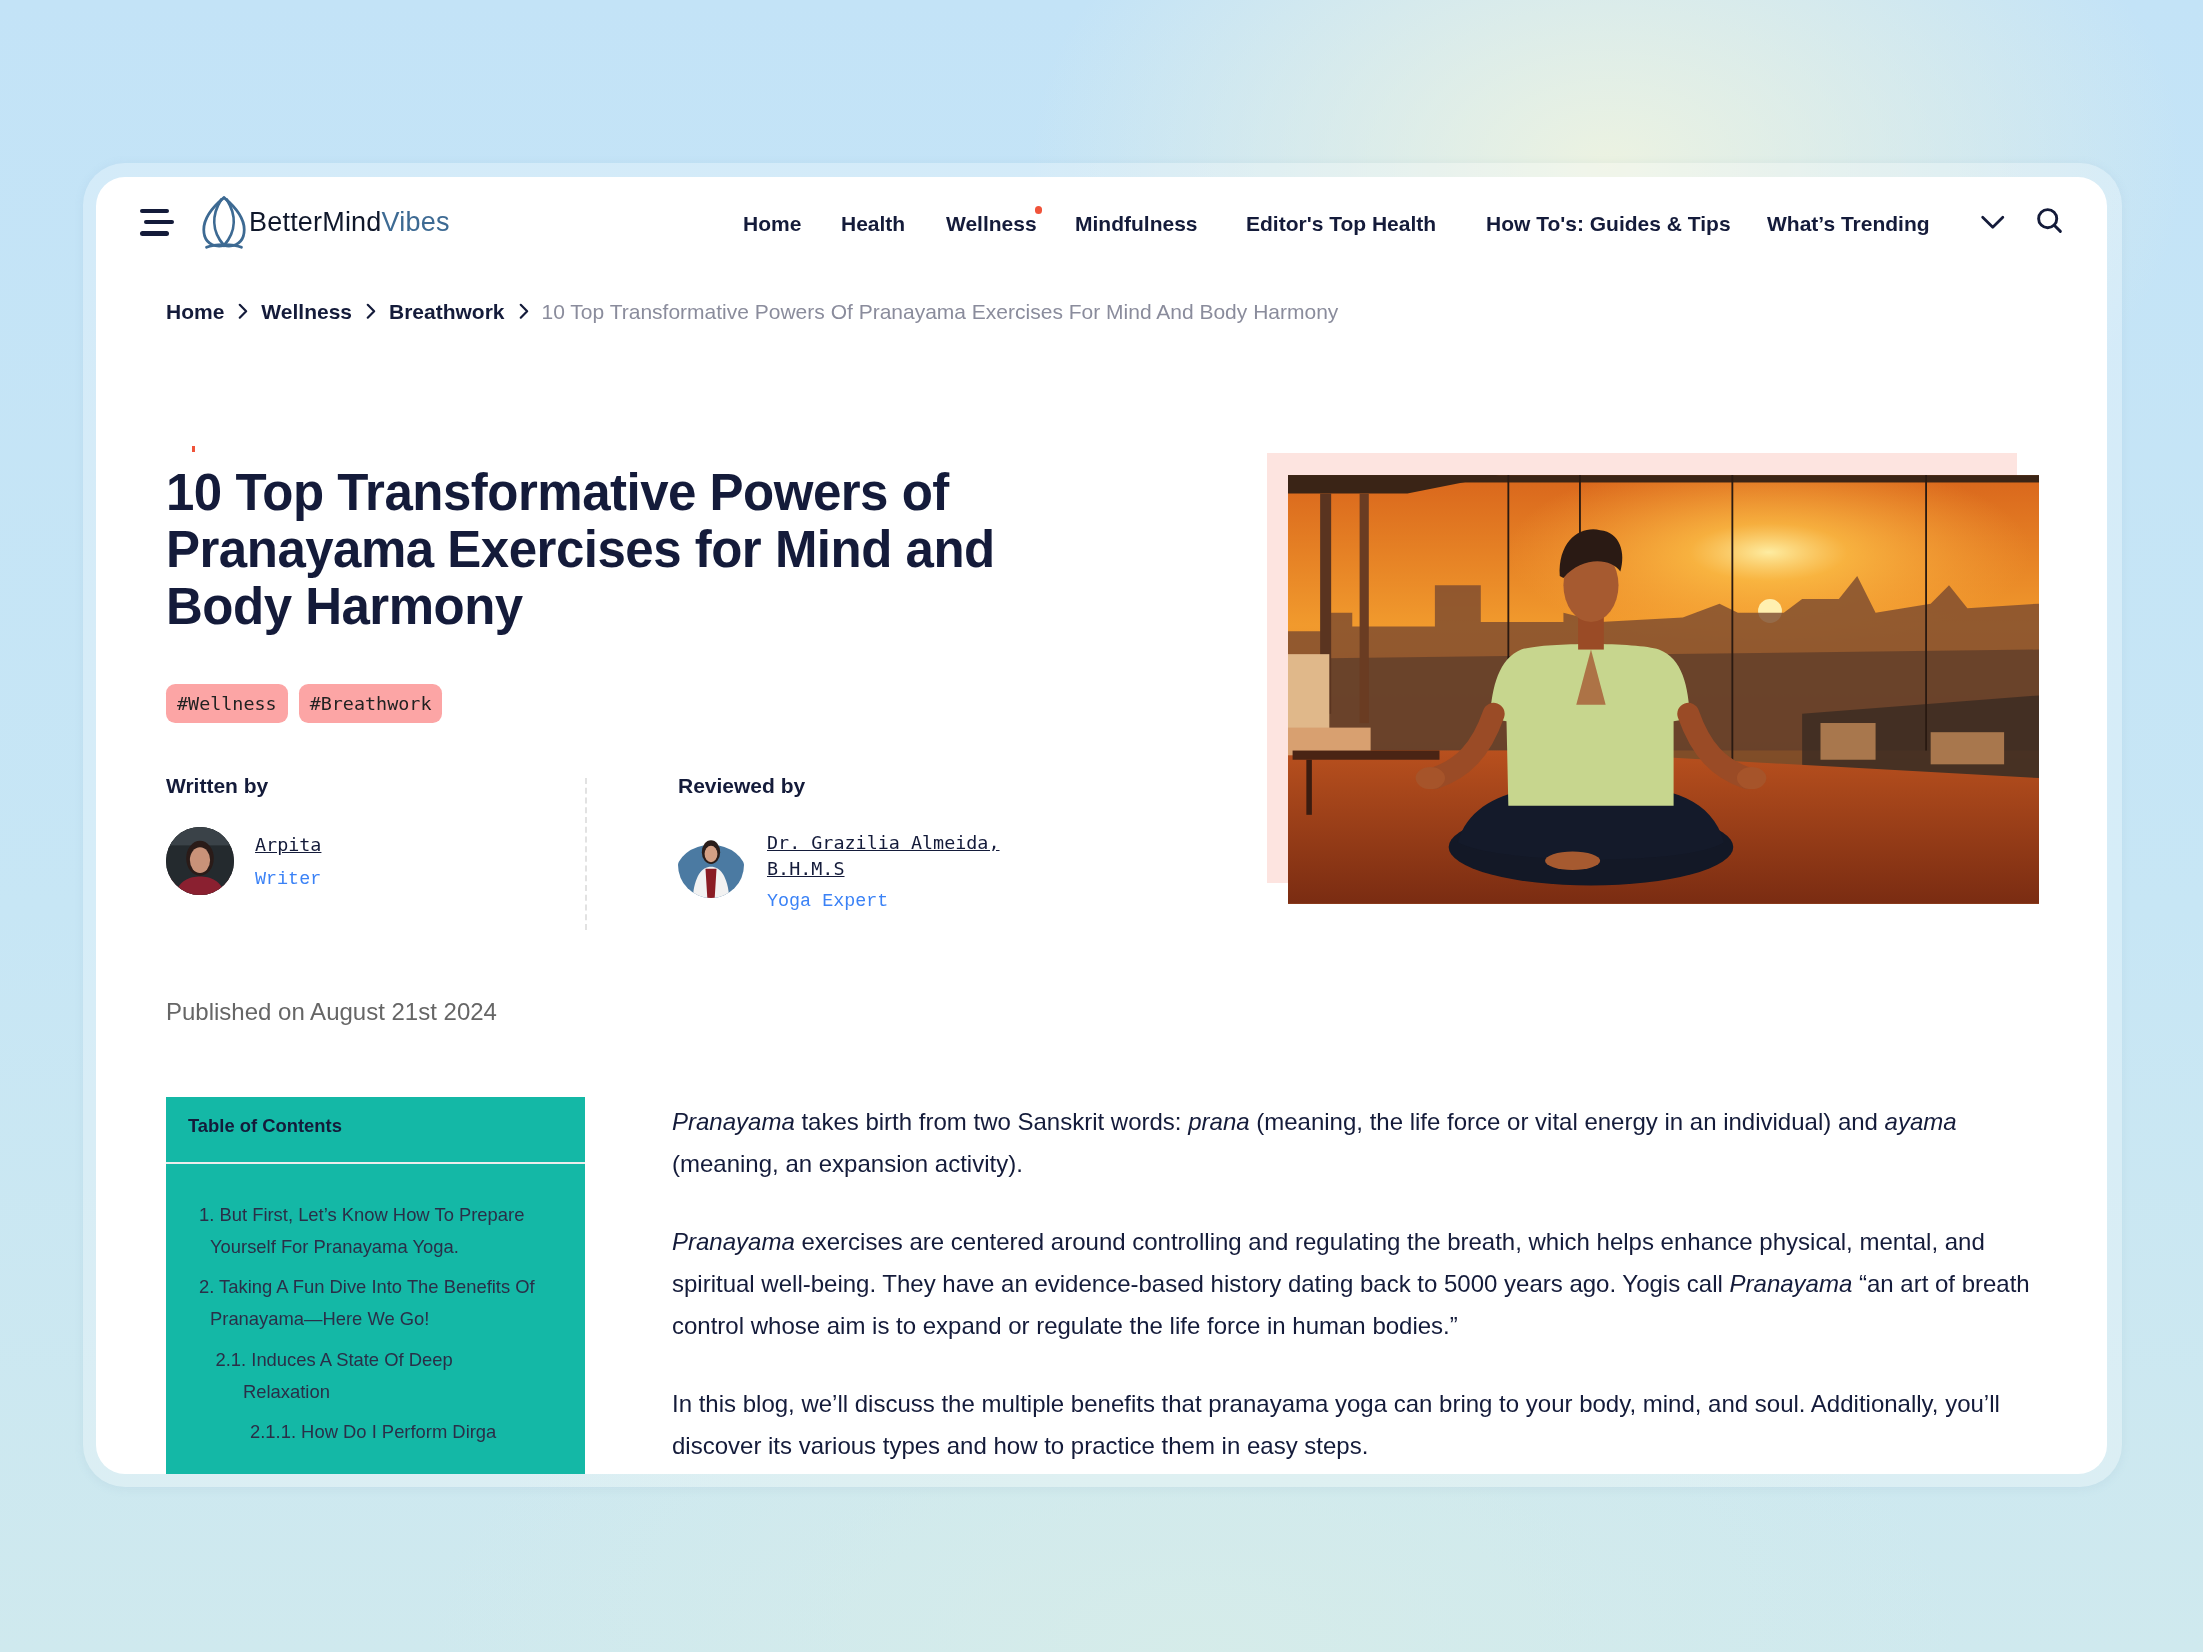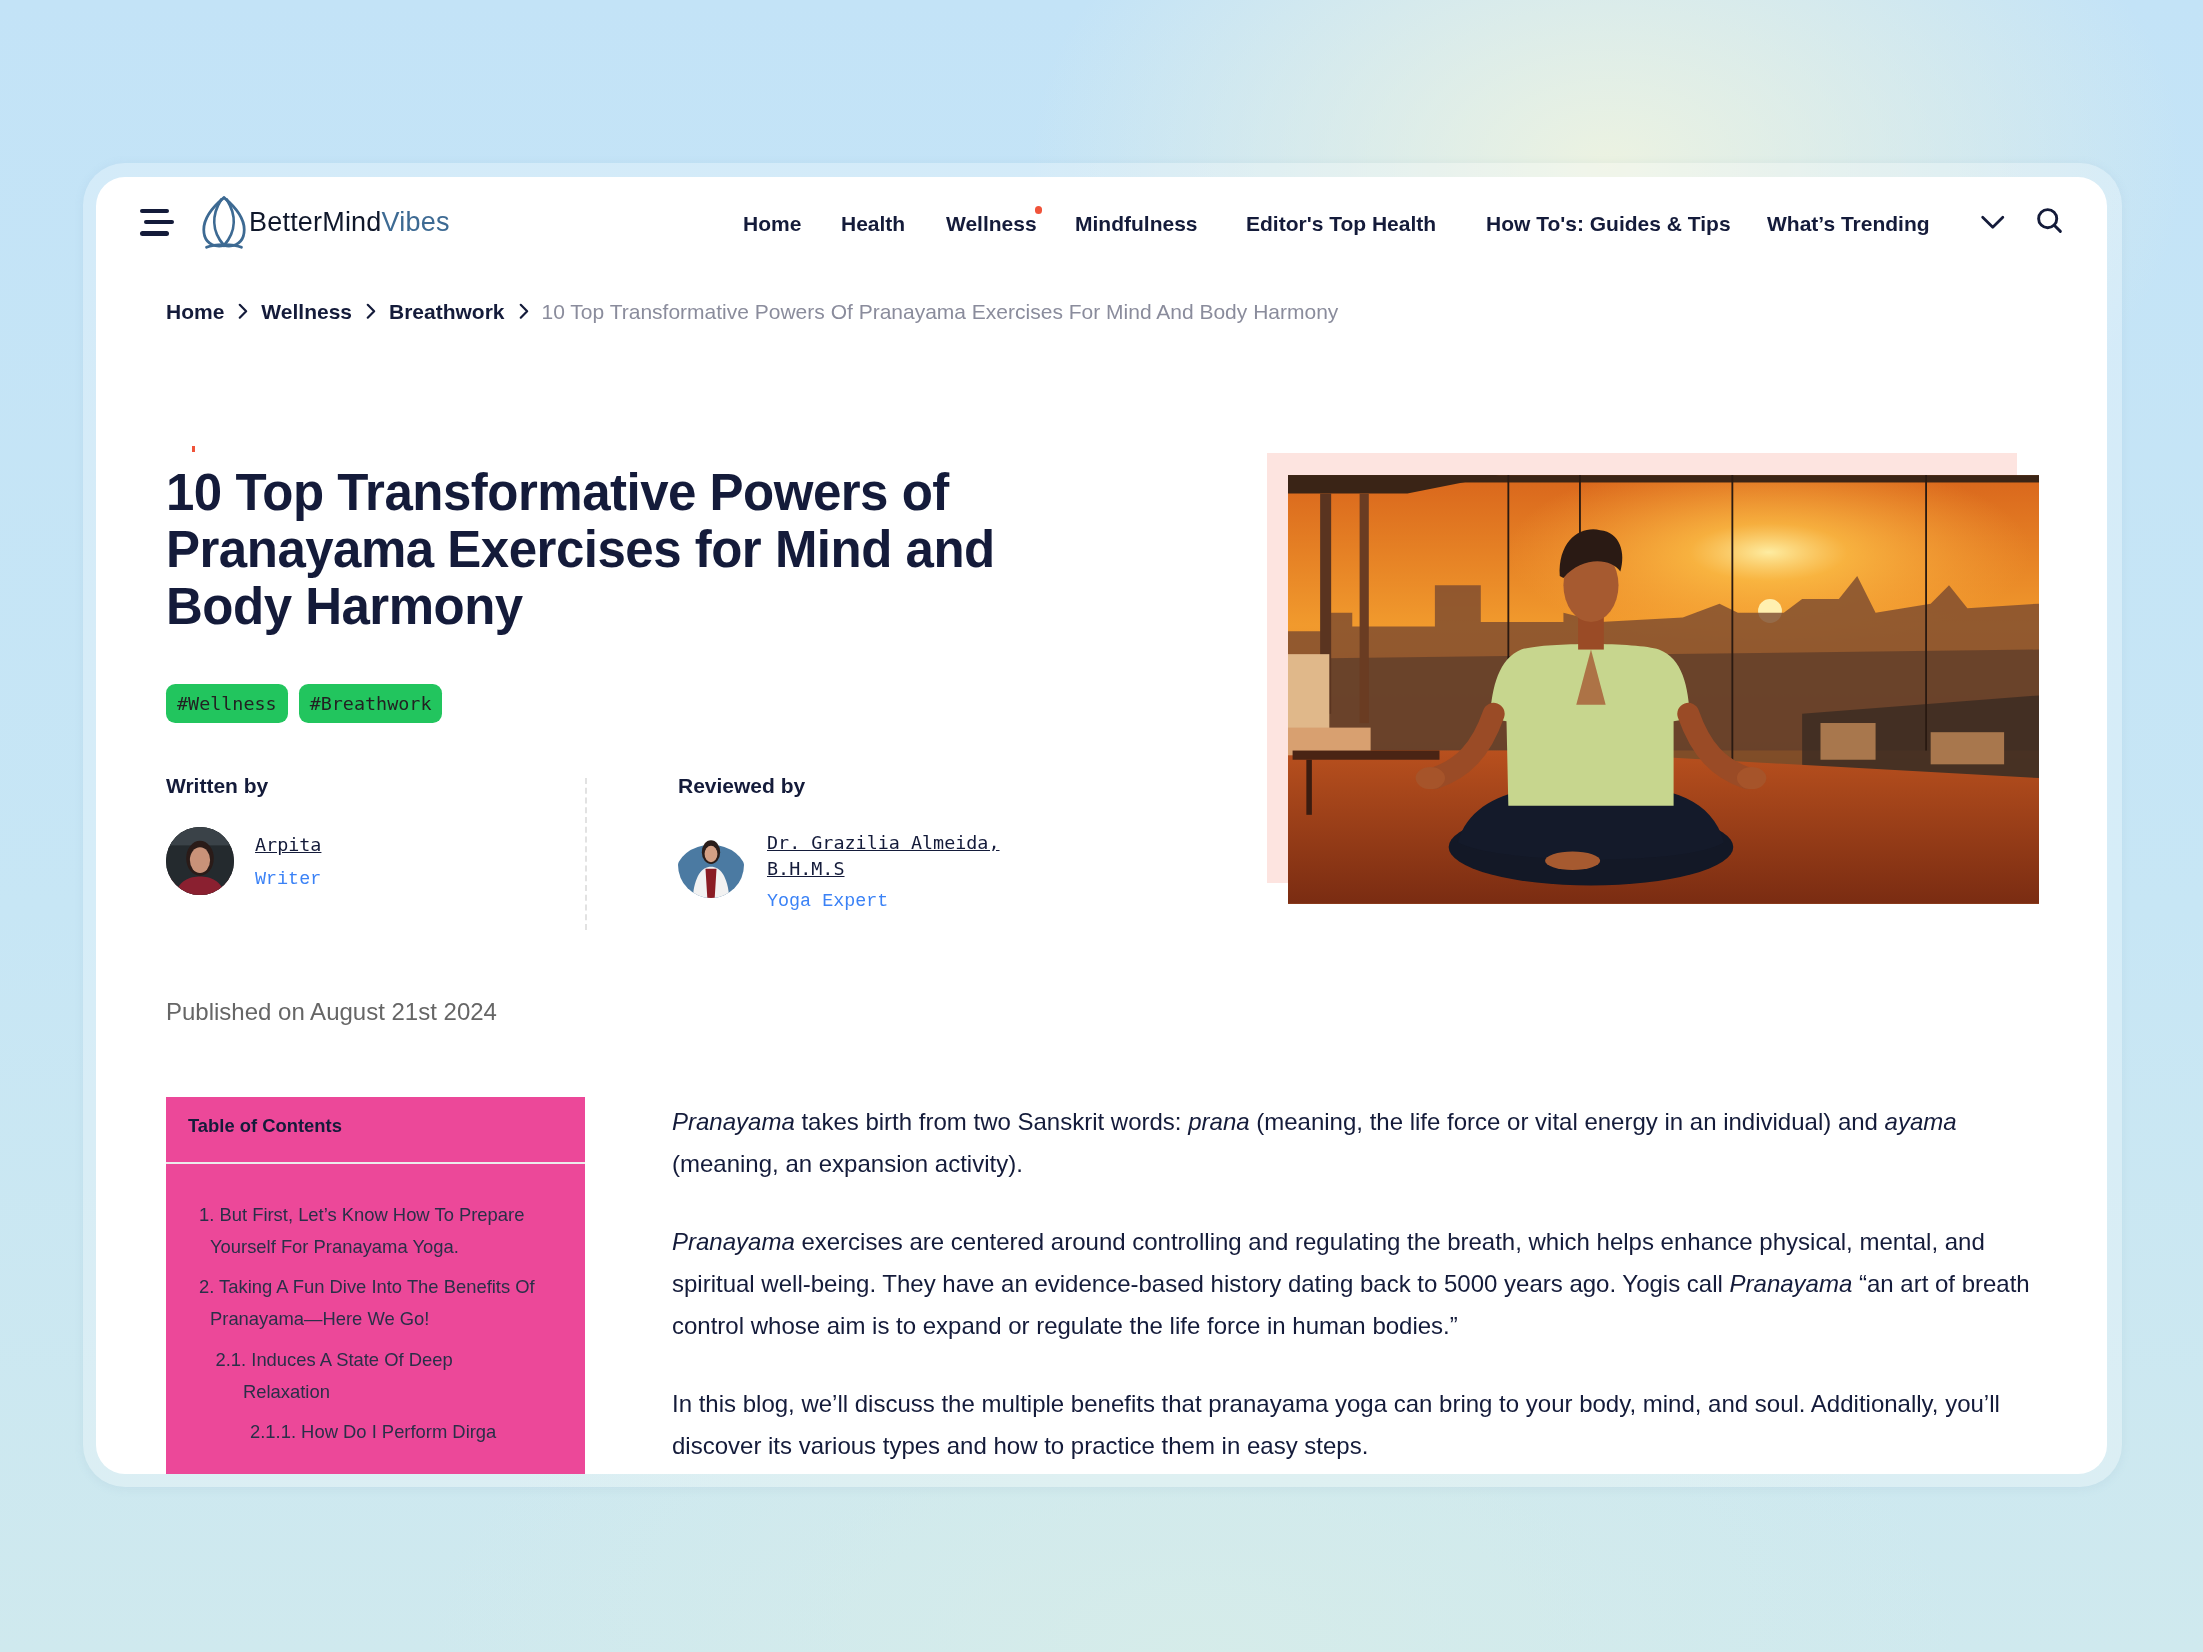--- a/index.html
+++ b/index.html
@@ -48,39 +48,39 @@
   .crumb { color: #141b3a; font-weight: 600; cursor: pointer; white-space: nowrap; }
   .crumb.current { color: #8a8c9c; font-weight: 500; cursor: default; }
   .crumb-sep { width: 37px; height: 18.4px; display: flex; align-items: center; justify-content: center; }
   
   .title {
     position: absolute; left: 70px; top: 287px; width: 882px;
     font-size: 51px; line-height: 57px; font-weight: 700; color: #141b3a; letter-spacing: -0.5px;
   }
   .tags { position: absolute; left: 70px; top: 507px; display: flex; gap: 11px; }
   .tag {
-    background: #22c55e; color: #222; font-family: "DejaVu Sans Mono", monospace; font-size: 18.4px;
+    background: #fca5a5; color: #222; font-family: "DejaVu Sans Mono", monospace; font-size: 18.4px;
     padding: 0 11px; height: 39px; line-height: 39px; border-radius: 9.2px; cursor: pointer;
   }
   
   .author-col { position: absolute; top: 597px; }
   .author-label { font-size: 21px; font-weight: 600; color: #141b3a; }
   .avatar { position: absolute; width: 68px; height: 68px; border-radius: 50%; overflow: hidden; }
   .author-name {
     position: absolute; font-family: "DejaVu Sans Mono", monospace; font-size: 18.4px; color: #141b3a;
     text-decoration: underline; line-height: 26px; cursor: pointer;
   }
   .author-role { position: absolute; font-family: Liberation Mono, monospace; font-size: 18.4px; color: #3b82f6; }
   .vdivider { position: absolute; left: 489px; top: 601px; height: 152px; border-left: 2.8px dashed #e2e2e2; }
   .published { position: absolute; left: 70px; top: 821px; font-size: 24px; color: #666; }
   
   .hero-bg { position: absolute; left: 1171px; top: 276px; width: 750px; height: 430px; background: #fde4e0; }
   .hero { position: absolute; left: 1192px; top: 298px; width: 751px; height: 429px; overflow: hidden; }
   
-  .toc { position: absolute; left: 70px; top: 920px; width: 419px; height: 386px; background: #ec4899; }
+  .toc { position: absolute; left: 70px; top: 920px; width: 419px; height: 386px; background: #14b8a6; }
   .toc-head { height: 67px; border-bottom: 2.8px solid #ececec; padding: 18.4px 22px; font-size: 18.4px; font-weight: 700; color: #141b3a; }
   .toc-list { padding-top: 35px; }
   .toc-item { font-size: 18.4px; line-height: 32px; color: #2a2f48; cursor: pointer; margin-bottom: 8.3px; }
   
   .article { position: absolute; left: 576px; top: 924px; width: 1359px; font-size: 24px; line-height: 42px; color: #141b3a; }
   .article p { margin-bottom: 36px; }
   .article i { font-style: italic; }
   .redmark { position: absolute; left: 96px; top: 269px; width: 2.8px; height: 6.4px; background: #f0533a; }
 </style>
 </head>

